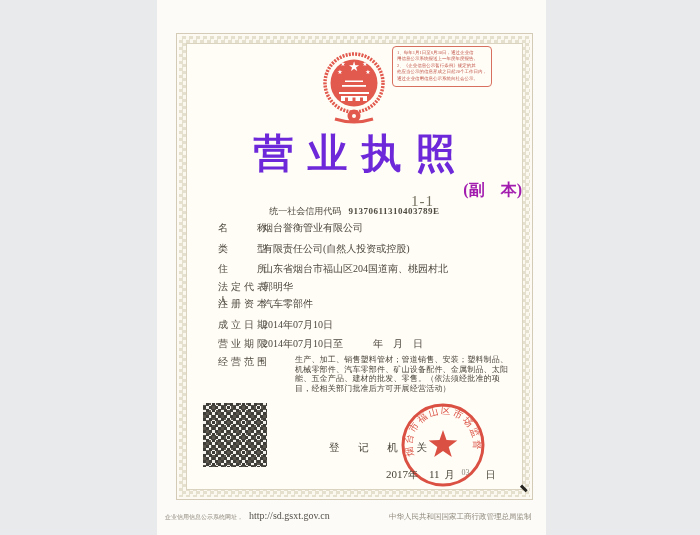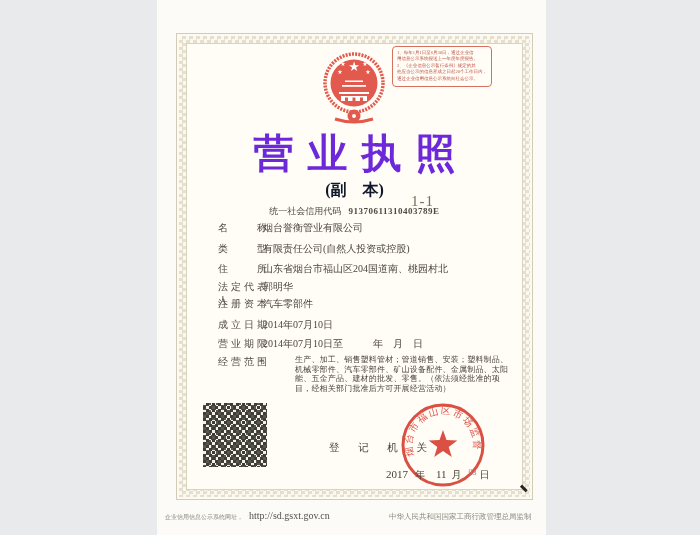--- a/index.html
+++ b/index.html
@@ -35,21 +35,21 @@
   }
   .emblem { position:absolute; left:134px; top:3px; }
   .title {
     position:absolute; top:82px; left:0; width:100%;
     text-align:center; font-size:40px; font-weight:bold; color:#6d28d9;
     letter-spacing:14px; text-indent:14px;
     font-family:"Liberation Sans","DejaVu Sans",sans-serif;
   }
   .subtitle {
     position:absolute; top:136px; left:0; width:100%;
-    text-align:center; font-size:16px; font-weight:bold; color:#0f172a;
+    text-align:right; font-size:16px; font-weight:bold; color:#a21caf;
   }
   .pageno { position:absolute; left:224px; top:149px; font-size:15px; color:#74705f; letter-spacing:1px; }
   .codeline {
     position:absolute; top:161px; left:0; width:100%; text-align:center;
     font-size:9px; color:#4e4a40;
   }
   .codeline .code-value { margin-left:5px; letter-spacing:0.5px;font-weight:bold; }
   .row { position:absolute; left:0; width:100%; }
   .row-label {
     position:absolute; left:31px; width:49px; display:inline-block;
@@ -75,25 +75,25 @@
   .registry {
     position:absolute; left:142px; top:397px; font-size:10.5px;
     color:#4a463c; letter-spacing:8px; white-space:nowrap;
   }
   .seal { position:absolute; left:206px; top:351px; opacity:0.88; }
   .dateline {
     position:absolute; left:199px; top:424px; display:flex;
     align-items:baseline; font-size:11px; color:#474337; white-space:nowrap;
   }
   .dateline .unit { font-size:10px; }
-  .d-year { margin-right:7px; }
+  .d-year { }
   .u-year { margin-right:11px; }
   .d-month { margin-right:5px; }
   .u-month { margin-right:7px; }
-  .d-day { font-size:8px; color:#8b857a; position:relative; top:-3px; margin-right:3px; }
+  .d-day { font-size:8px; color:#8b857a; position:relative; top:-3px; margin-right:16px; }
   .corner-tick {
     position:absolute; left:333px; top:443px; width:8px; height:2.5px;
     background:#26241f; transform:rotate(45deg);
   }
   .footer-left {
     position:absolute; left:8px; top:510px; white-space:nowrap;
     color:#8d887b; font-size:6px;
   }
   .footer-left .url { font-size:10px; color:#55514a; margin-left:6px; }
   .footer-right {

